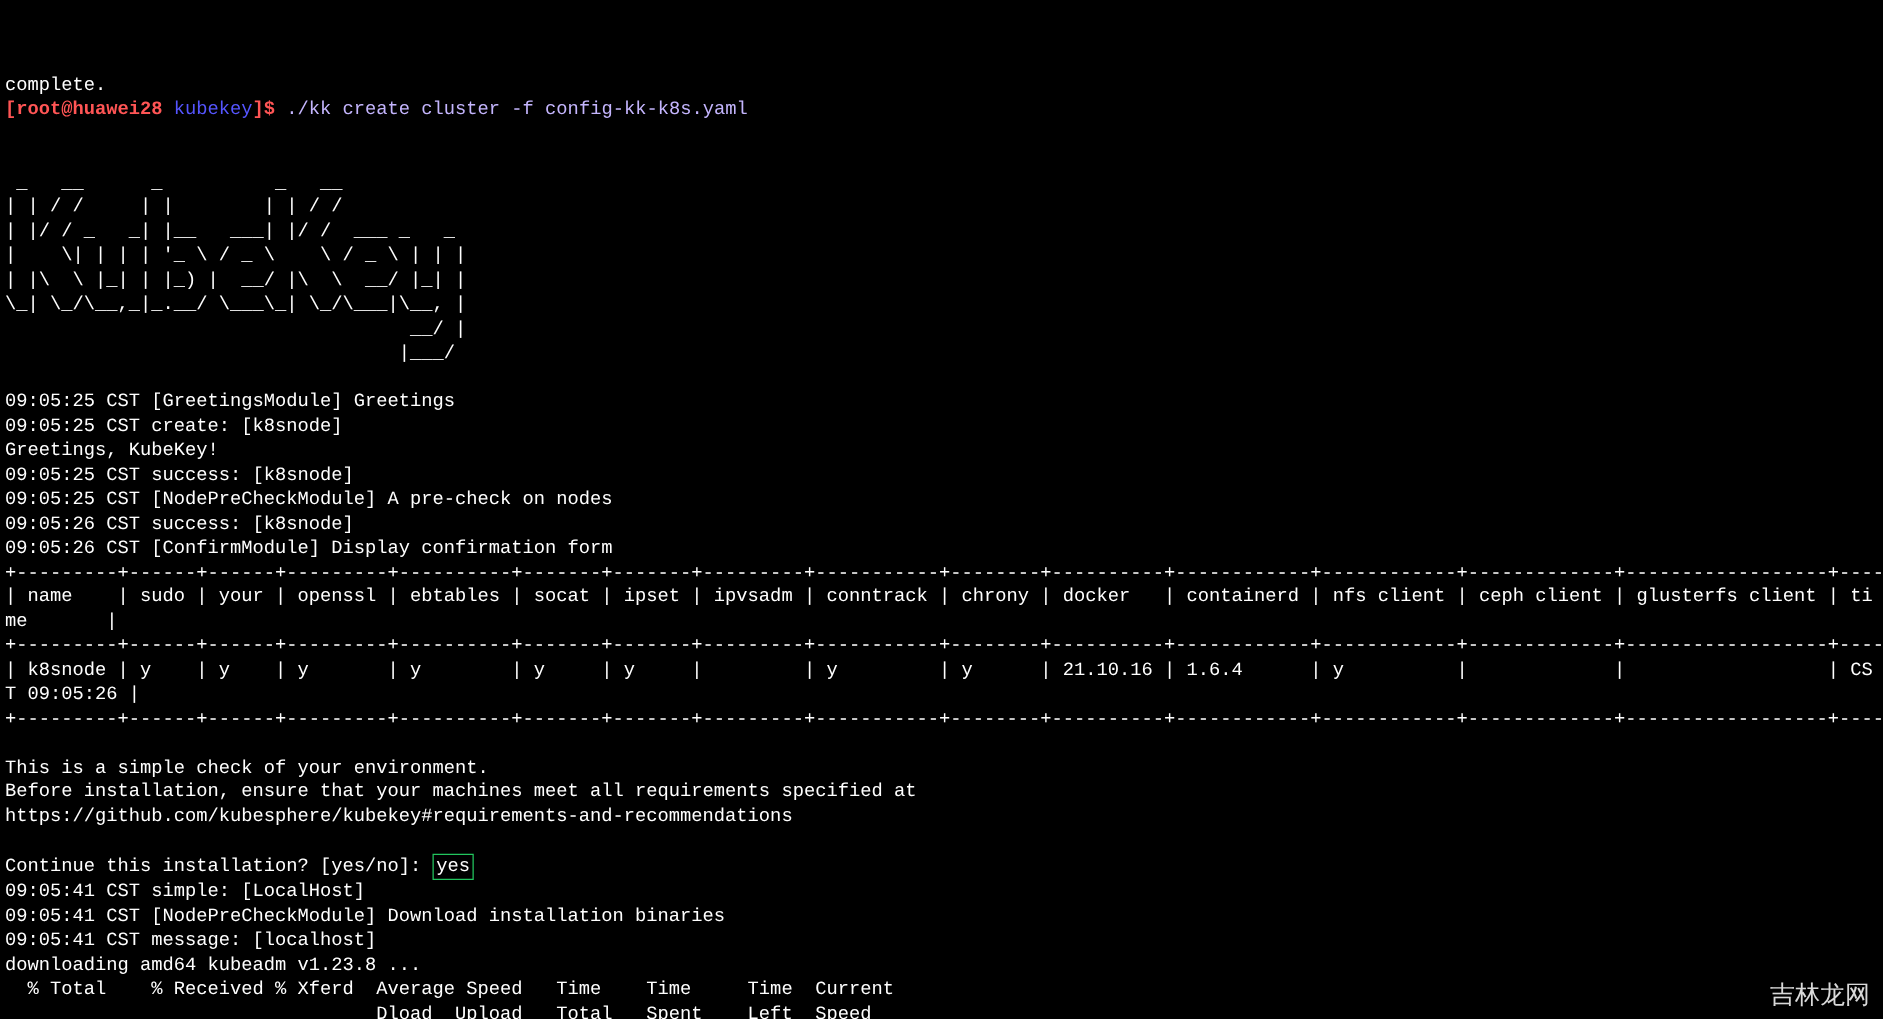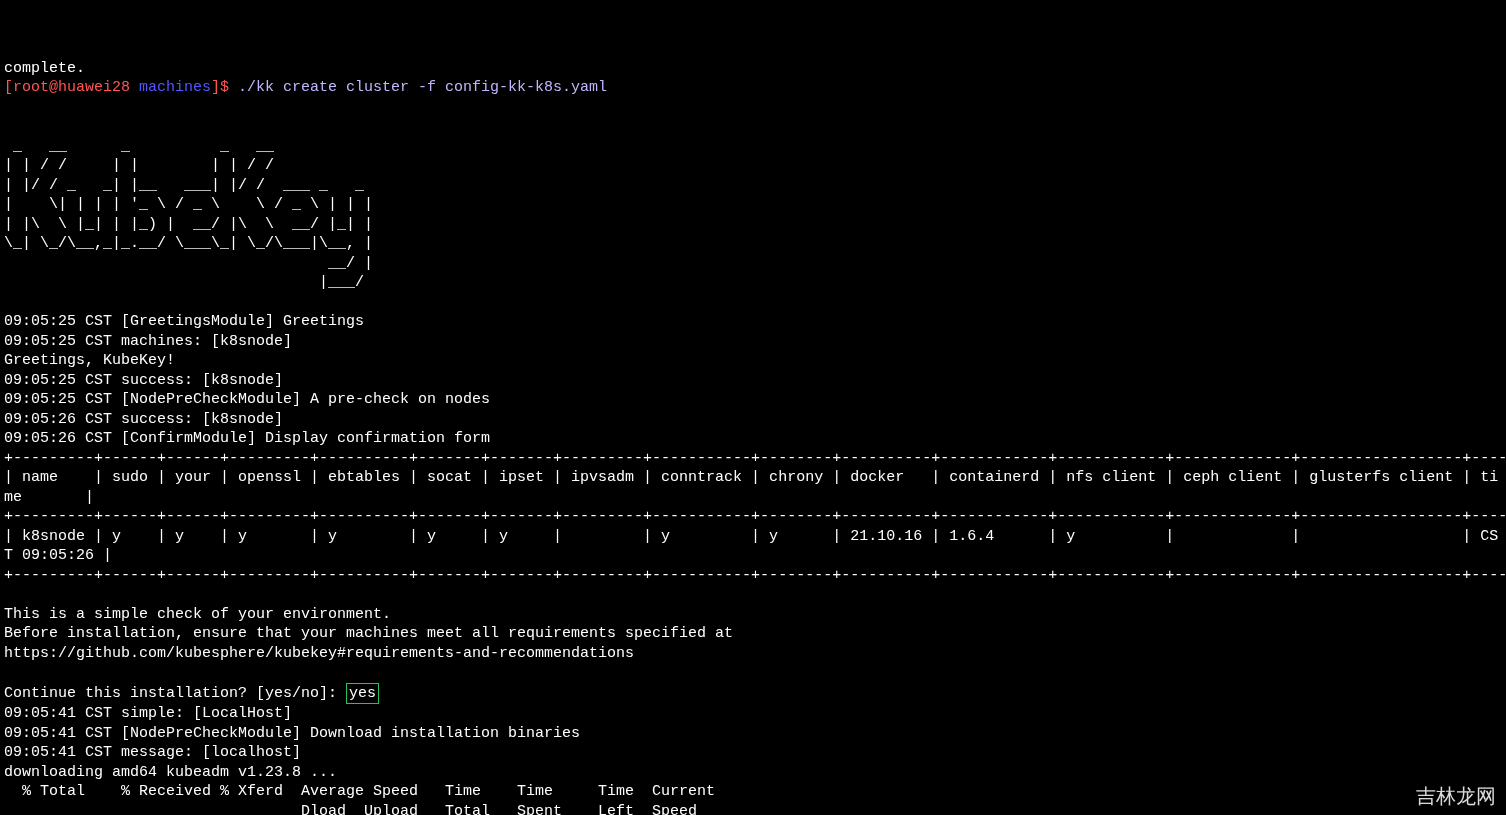--- a/index.html
+++ b/index.html
@@ -9,21 +9,21 @@
     font-size: 15px;
     line-height: 1.3;
     margin: 0;
     padding: 0;
     white-space: pre;
     overflow: hidden;
   }
   .wrapper {
     padding: 0 4px;
   }
-  .red { color: #ff5555; }
+  .red { color: #ff5555; font-weight: bold; }
   .blue { color: #5555ff; }
   .white { color: #c4b5fd; }
   .highlight-box {
     border: 1px solid #22c55e;
     padding: 0 2px;
     display: inline-block;
   }
   .watermark {
     position: fixed;
     bottom: 6px;
@@ -33,34 +33,34 @@
     font-size: 20px;
     opacity: 0.85;
     margin-top: 36px;
   }
 </style>
 </head>
 <body>
 
 
 <div class="wrapper"><span>complete.</span>
-<span class="red">[root@huawei28 </span><span class="blue">machines</span><span class="red">]$ </span><span class="white">./kk create cluster -f config-kk-k8s.yaml</span>
+<span class="red">[root@huawei28 </span><span class="blue">kubekey</span><span class="red">]$ </span><span class="white">./kk create cluster -f config-kk-k8s.yaml</span>
 
 
 <span> _   __      _          _   __           
 | | / /     | |        | | / /           
 | |/ / _   _| |__   ___| |/ /  ___ _   _ 
 |    \| | | | '_ \ / _ \    \ / _ \ | | |
 | |\  \ |_| | |_) |  __/ |\  \  __/ |_| |
 \_| \_/\__,_|_.__/ \___\_| \_/\___|\__, |
                                     __/ |
                                    |___/ </span>
 
 <span>09:05:25 CST [GreetingsModule] Greetings</span>
-<span>09:05:25 CST machines: [k8snode]</span>
+<span>09:05:25 CST create: [k8snode]</span>
 <span>Greetings, KubeKey!</span>
 <span>09:05:25 CST success: [k8snode]</span>
 <span>09:05:25 CST [NodePreCheckModule] A pre-check on nodes</span>
 <span>09:05:26 CST success: [k8snode]</span>
 <span>09:05:26 CST [ConfirmModule] Display confirmation form</span>
 <span>+---------+------+------+---------+----------+-------+-------+---------+-----------+--------+----------+------------+------------+-------------+------------------+--------------+</span>
 <span>| name    | sudo | your | openssl | ebtables | socat | ipset | ipvsadm | conntrack | chrony | docker   | containerd | nfs client | ceph client | glusterfs client | ti</span>
 <span>me       |</span>
 <span>+---------+------+------+---------+----------+-------+-------+---------+-----------+--------+----------+------------+------------+-------------+------------------+--------------+</span>
 <span>| k8snode | y    | y    | y       | y        | y     | y     |         | y         | y      | 21.10.16 | 1.6.4      | y          |             |                  | CS</span>

